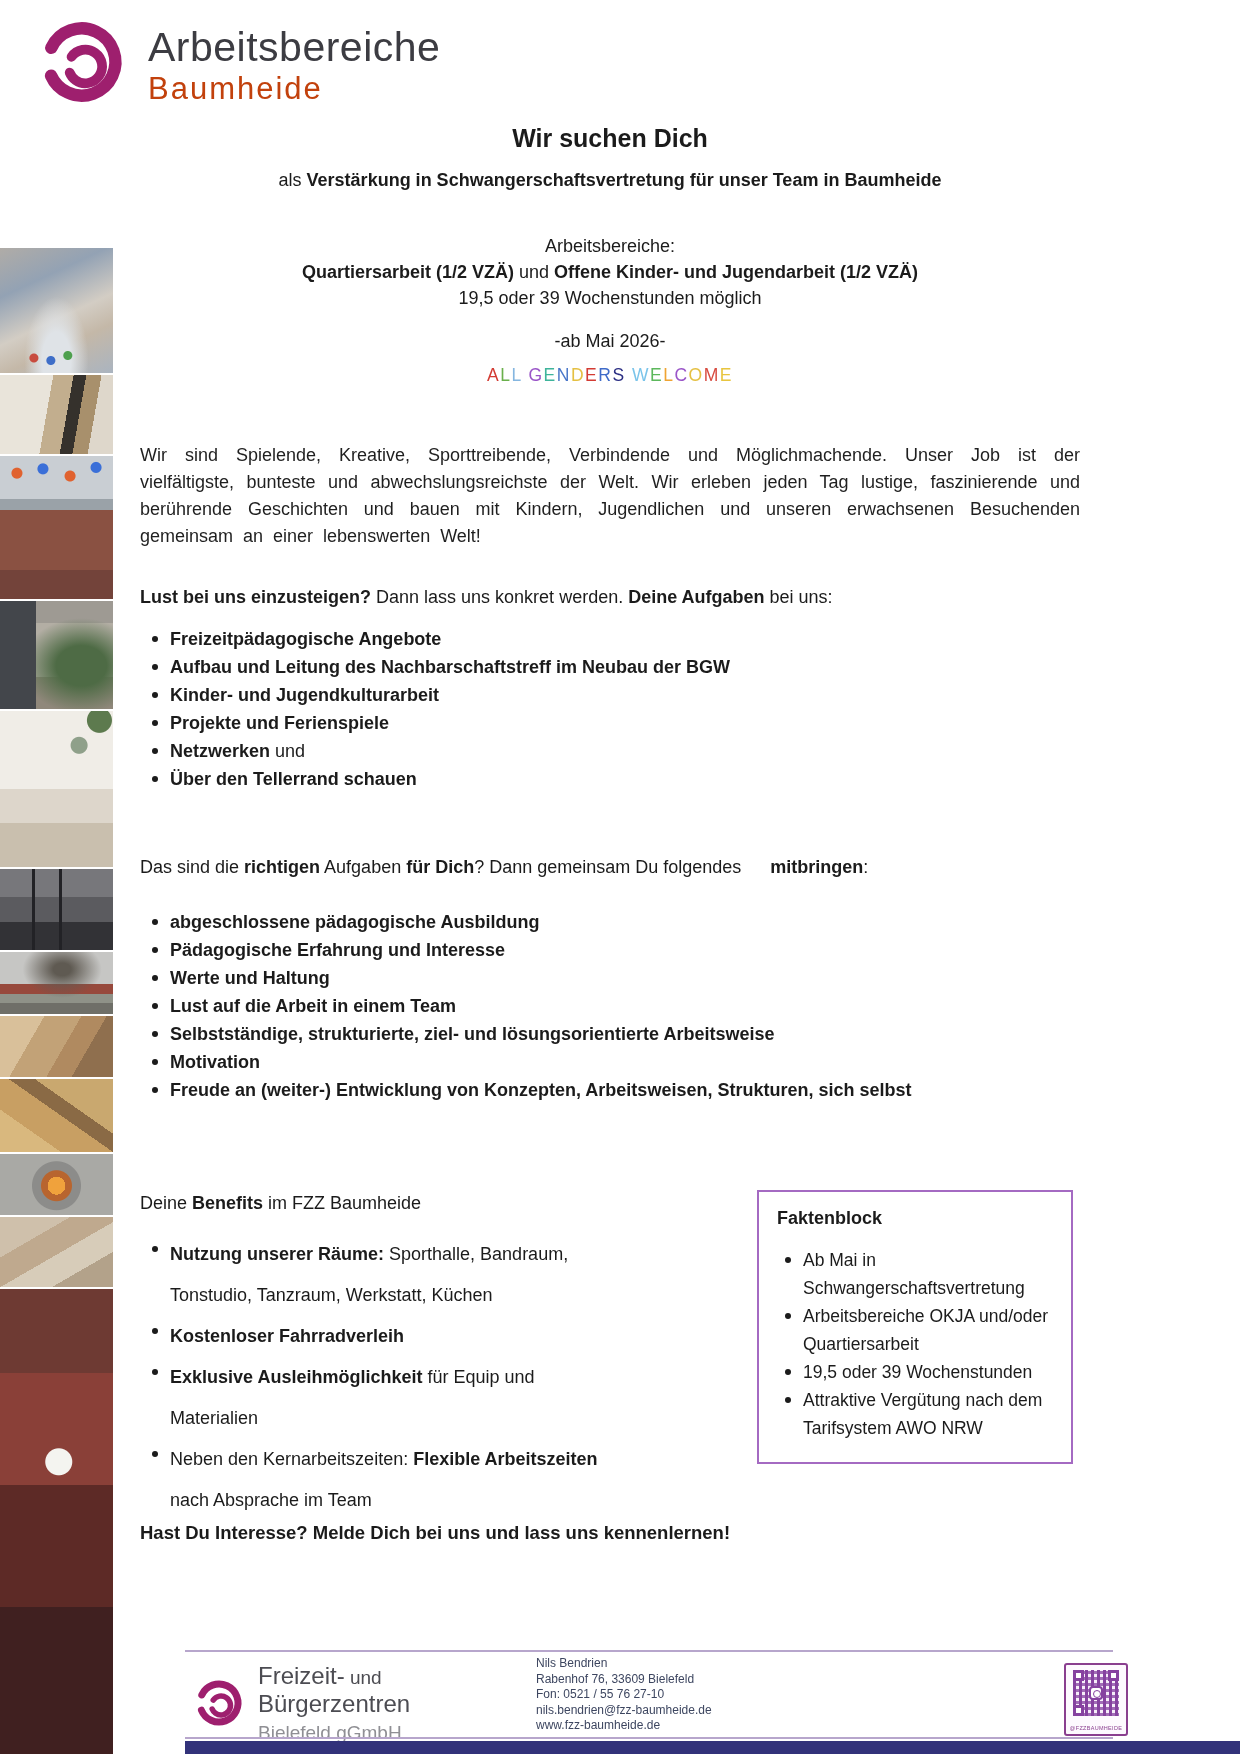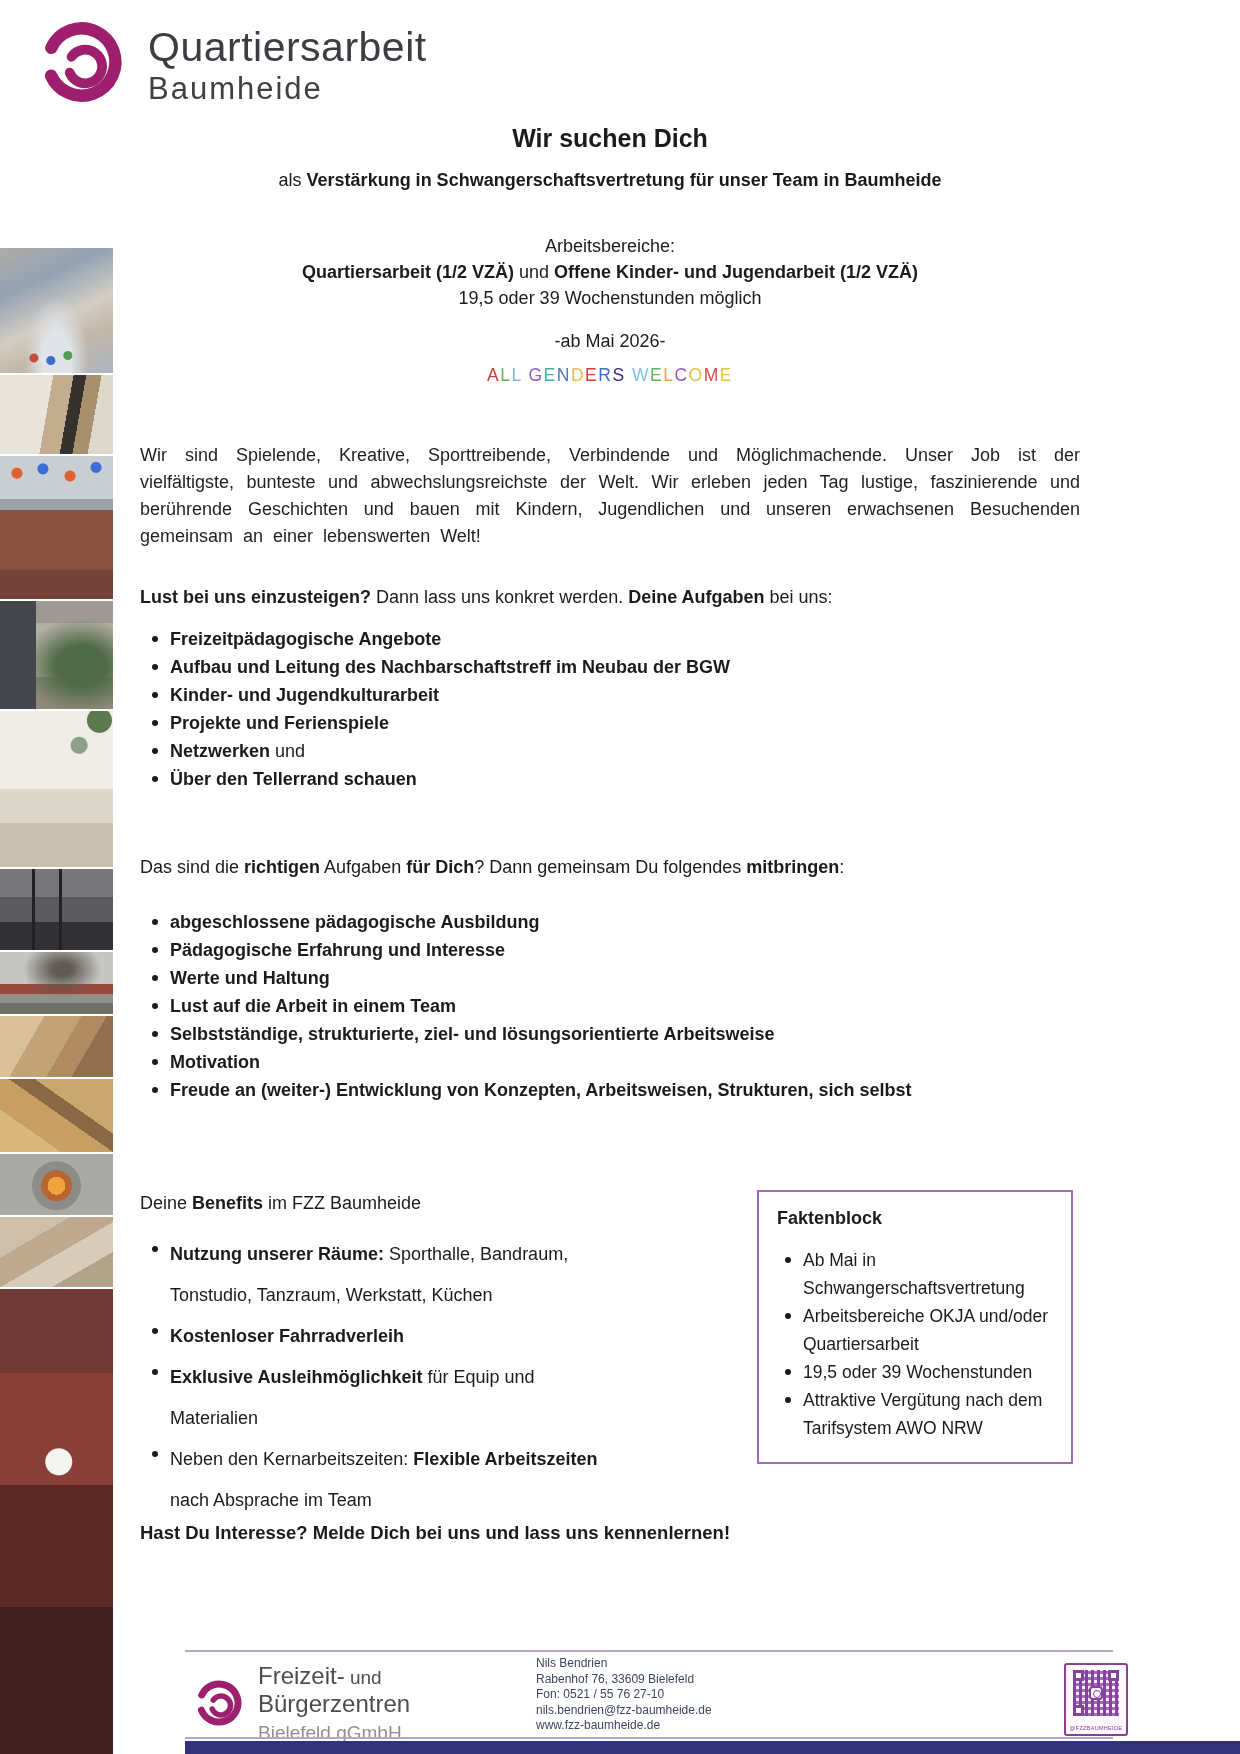--- a/index.html
+++ b/index.html
@@ -41,21 +41,21 @@
   .t10{height:61px;background:radial-gradient(circle at 50% 52%, #f0a23c 0 9px, #b8652f 9px 15px, #8c8c8a 16px 24px, #a9a9a5 25px 100%);}
   .t11{height:70px;background:linear-gradient(150deg,#cfc0ab 0 30%,#bfa98e 30% 52%,#d7ccb9 52% 74%,#b3a28a 74% 100%);}
   .t12{height:467px;background:
       radial-gradient(circle at 52% 37%, #f4f4f0 0 13px, transparent 14px),
       linear-gradient(180deg,#6e3a33 0 18%,#8a4038 18% 42%,#5d2a26 42% 68%,#402020 68% 100%);}
 
   
   .brand{position:absolute;left:34px;top:16px;display:flex;align-items:flex-start;}
   .brand-text{margin-left:22px;margin-top:8px;}
   .brand-title{font-size:41px;letter-spacing:.5px;color:#3c3c42;line-height:46px;}
-  .brand-sub{font-size:31px;letter-spacing:2px;color:#404040;line-height:38px;}
+  .brand-sub{font-size:31px;letter-spacing:2px;color:#c2410c;line-height:38px;}
 
   
   .hero{position:absolute;left:140px;top:122px;width:940px;text-align:center;}
   .hero-title{font-size:25px;font-weight:700;line-height:32px;}
   .hero-sub{margin-top:13px;font-size:18px;line-height:26px;}
   .hero-areas{margin-top:40px;font-size:18px;line-height:26px;}
   .hero-roles{font-size:18px;line-height:26px;}
   .hero-hours{font-size:18px;line-height:26px;}
   .hero-start{margin-top:17px;font-size:18px;line-height:26px;}
   .hero-genders{margin-top:8px;font-size:17.5px;line-height:26px;letter-spacing:1.5px;}
@@ -135,21 +135,21 @@
     <div class="tile t11"></div>
     <div class="tile t12"></div>
   </aside>
 
   <header class="brand">
     <svg class="spiral" width="92" height="92" viewBox="0 0 104 104">
       <circle cx="54" cy="52" r="38" fill="none" stroke="#9e1f6e" stroke-width="14" stroke-dasharray="206 33" stroke-linecap="round" transform="rotate(-155 54 52)"></circle>
       <circle cx="58" cy="57" r="19" fill="none" stroke="#9e1f6e" stroke-width="11" stroke-dasharray="100 20" stroke-linecap="round" transform="rotate(-145 58 57)"></circle>
     </svg>
     <div class="brand-text">
-      <div class="brand-title">Quartiersarbeit</div>
+      <div class="brand-title">Arbeitsbereiche</div>
       <div class="brand-sub">Baumheide</div>
     </div>
   </header>
 
   <section class="hero">
     <div class="hero-title">Wir suchen Dich</div>
     <div class="hero-sub"><span>als </span><span style="font-weight: 700;">Verstärkung in Schwangerschaftsvertretung für unser Team in Baumheide</span></div>
     <div class="hero-areas">Arbeitsbereiche:</div>
     <div class="hero-roles"><span style="font-weight: 700;">Quartiersarbeit (1/2 VZÄ)</span><span> und </span><span style="font-weight: 700;">Offene Kinder- und Jugendarbeit (1/2 VZÄ)</span></div>
     <div class="hero-hours">19,5 oder 39 Wochenstunden möglich</div>
@@ -165,21 +165,21 @@
         <li><span style="font-weight: 700;">Freizeitpädagogische Angebote</span></li>
         <li><span style="font-weight: 700;">Aufbau und Leitung des Nachbarschaftstreff im Neubau der BGW</span></li>
         <li><span style="font-weight: 700;">Kinder- und Jugendkulturarbeit</span></li>
         <li><span style="font-weight: 700;">Projekte und Ferienspiele</span></li>
         <li><span style="font-weight: 700;">Netzwerken</span><span> und</span></li>
         <li><span style="font-weight: 700;">Über den Tellerrand schauen</span></li>
       </ul>
   </section>
 
   <section class="reqs">
-    <div class="lead"><span>Das sind die </span><span style="font-weight: 700;">richtigen</span><span> Aufgaben </span><span style="font-weight: 700;">für Dich</span><span>? Dann gemeinsam Du folgendes </span><span style="font-weight: 700;">mitbringen</span><span>:</span></div>
+    <div class="lead"><span>Das sind die </span><span style="font-weight: 700;">richtigen</span><span> Aufgaben </span><span style="font-weight: 700;">für Dich</span><span>? Dann gemeinsam Du folgendes </span><span style="font-weight: 700; margin-left: 24px;">mitbringen</span><span>:</span></div>
     <ul class="bullets">
         <li><span style="font-weight: 700;">abgeschlossene pädagogische Ausbildung</span></li>
         <li><span style="font-weight: 700;">Pädagogische Erfahrung und Interesse</span></li>
         <li><span style="font-weight: 700;">Werte und Haltung</span></li>
         <li><span style="font-weight: 700;">Lust auf die Arbeit in einem Team</span></li>
         <li><span style="font-weight: 700;">Selbstständige, strukturierte, ziel- und lösungsorientierte Arbeitsweise</span></li>
         <li><span style="font-weight: 700;">Motivation</span></li>
         <li><span style="font-weight: 700;">Freude an (weiter-) Entwicklung von Konzepten, Arbeitsweisen, Strukturen, sich selbst</span></li>
       </ul>
   </section>

